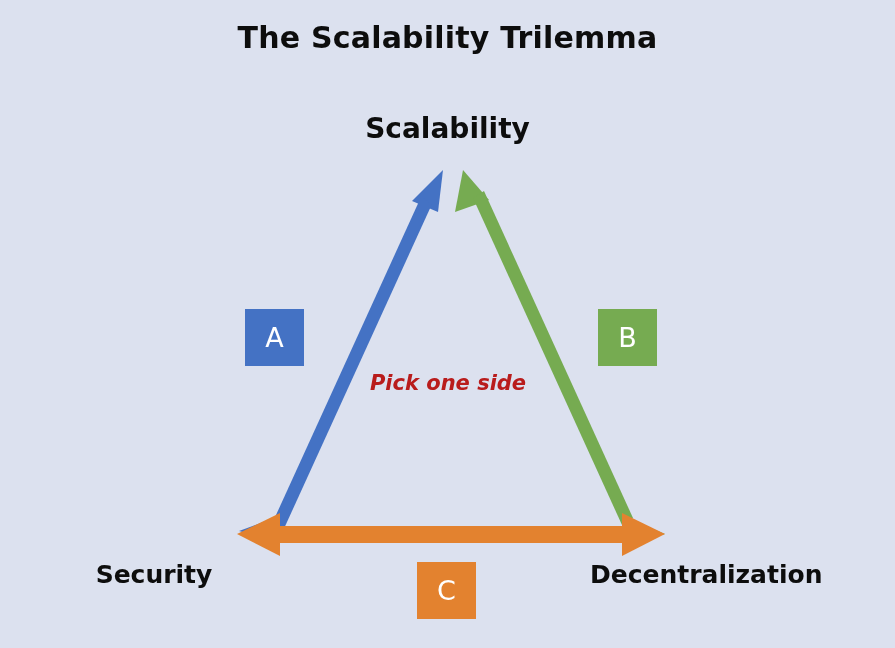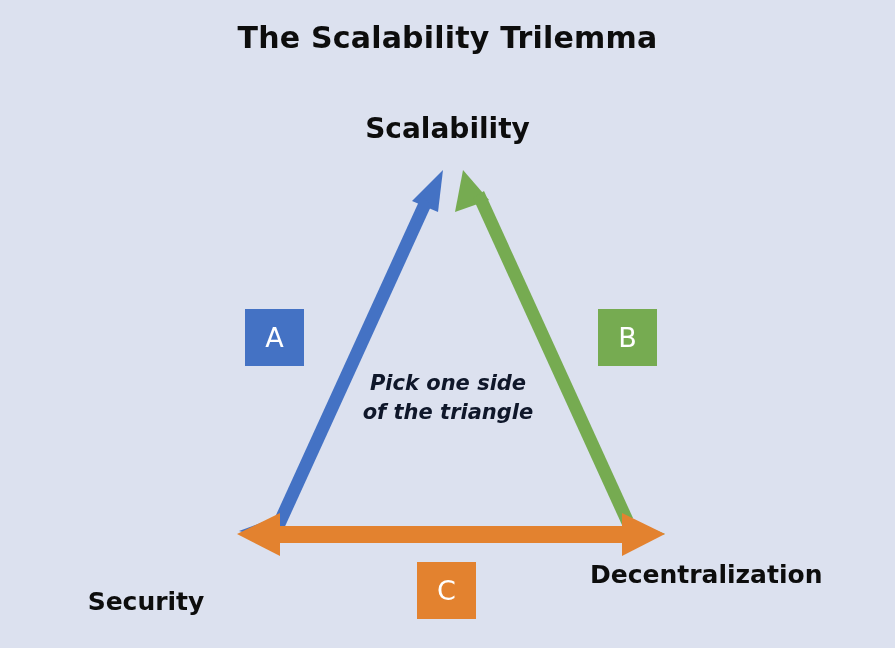--- a/index.html
+++ b/index.html
@@ -59,46 +59,45 @@
     white-space: nowrap;
   }
   #vertex-scalability {
     left: 0;
     top: 112px;
     width: 895px;
     text-align: center;
     font-size: 28px;
   }
   #vertex-security {
-    left: 36px;
+    left: 44px;
     top: 560px;
     width: 220px;
     text-align: center;
     font-size: 25px;
-    margin-top: 27px;
   }
   #vertex-decentralization {
     left: 590px;
     top: 560px;
     width: 290px;
     text-align: left;
     font-size: 25px;
   }
 
   
   #center-caption {
     position: absolute;
     left: 298px;
     top: 369px;
     width: 300px;
     text-align: center;
     font-size: 21px;
     font-style: italic;
     font-weight: bold;
-    color: #0f172a;
+    color: #b91c1c;
     line-height: 1.38;
   }
 
   
   .side-box {
     position: absolute;
     width: 59px;
     height: 57px;
     display: flex;
     align-items: center;
@@ -157,21 +156,20 @@
     <div id="page-title">The Scalability Trilemma</div>
 
     <div class="vertex-label" id="vertex-scalability">Scalability</div>
 
     <div class="vertex-label" id="vertex-security">Security</div>
 
     <div class="vertex-label" id="vertex-decentralization">Decentralization</div>
 
     <div id="center-caption">
       <div>Pick one side</div>
-      <div>of the triangle</div>
     </div>
 
     <div class="side-box" id="side-box-a">A</div>
 
     <div class="side-box" id="side-box-b">B</div>
 
     <div class="side-box" id="side-box-c">C</div>
 
   </div>
 </div>

